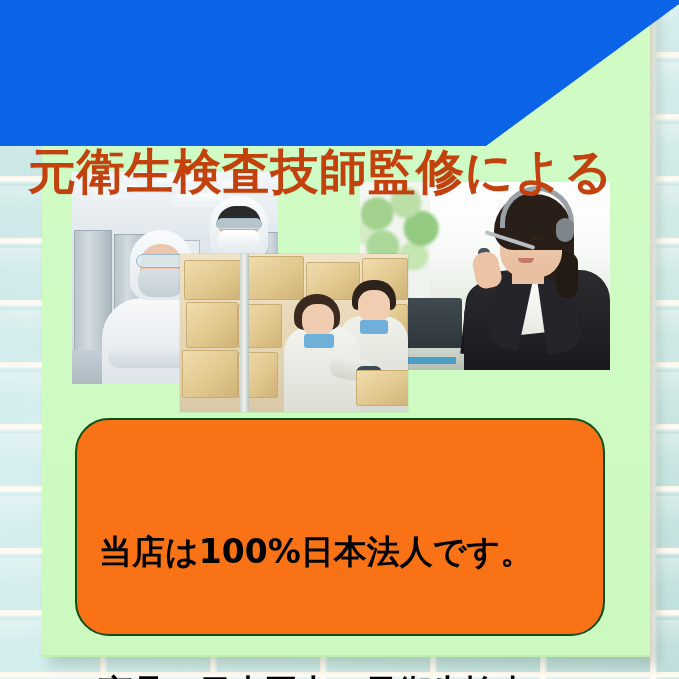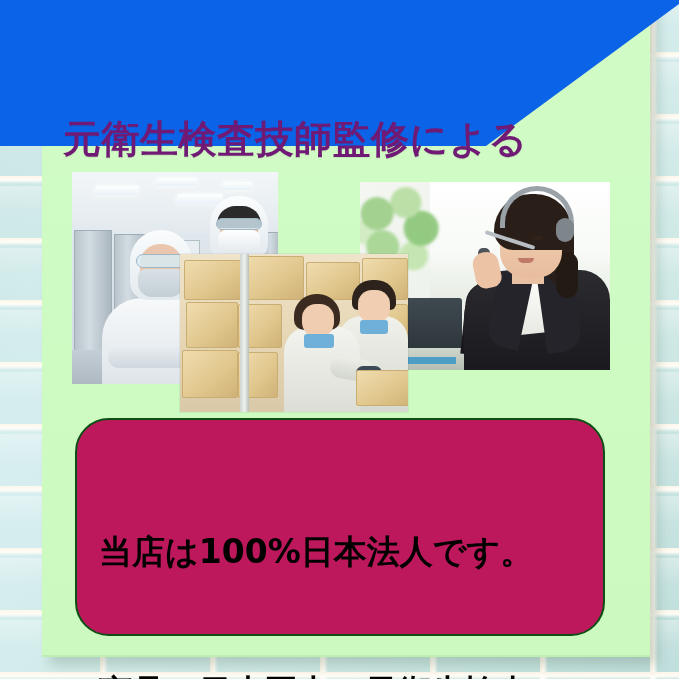--- a/index.html
+++ b/index.html
@@ -88,29 +88,28 @@
     width: 679px;
     height: 146px;
     background: #0b63e8;
     clip-path: polygon(0 0, 679px 0, 679px 4px, 486px 146px, 0 146px);
     z-index: 5;
   }
   .header-text {
     position: absolute;
     left: 28px;
     top: 18px;
-    color: #701a75;
+    color: #c2410c;
     font-weight: bold;
-    font-size: 38px;
+    font-size: 48px;
     line-height: 1.28;
     letter-spacing: 0.5px;
     white-space: pre;
     text-shadow: 0 1px 0 rgba(0,0,0,0.07);
     z-index: 6;
-    margin-left: 35px;
   }
   .header-line { display: block; }
 
   
   .collage { position: absolute; left: 0; top: 0; width: 679px; height: 679px; }
 
   .photo {
     position: absolute;
     overflow: hidden;
     background: #cfd8dc;
@@ -408,21 +407,21 @@
     position: absolute; left: 104px; top: 100px; width: 46px; height: 74px;
     background: linear-gradient(to bottom, #26262b, #17171b);
     border-radius: 22px 12px 0 0; transform: rotate(6deg);
   }
 
   
   .statement-box {
     position: absolute;
     left: 75px; top: 418px;
     width: 530px; height: 218px;
-    background: #be185d;
+    background: #f97316;
     border: 2.5px solid #0d4f14;
     border-radius: 34px;
     z-index: 4;
   }
   .statement-text {
     position: absolute;
     left: 22px; top: 16px;
     right: 12px;
     color: #000000;
     font-size: 33px;

